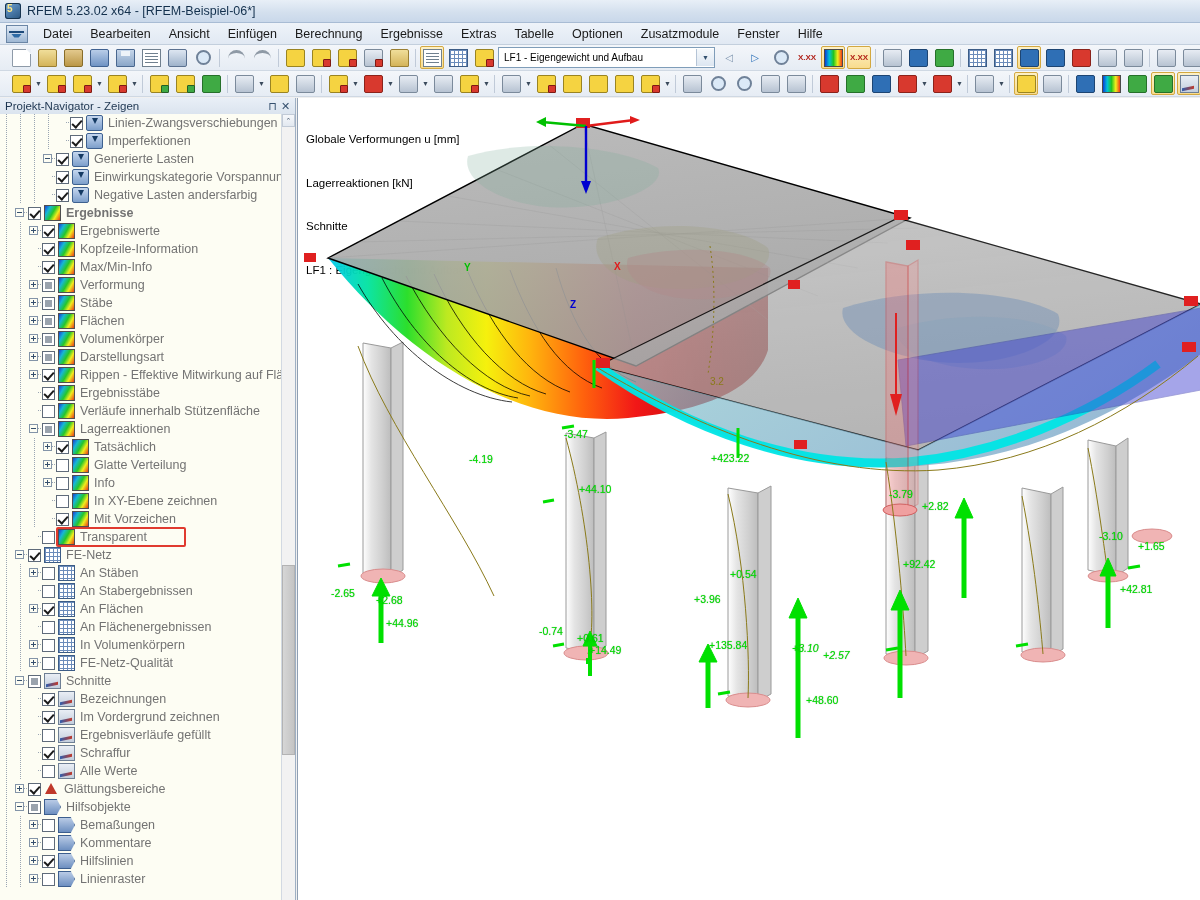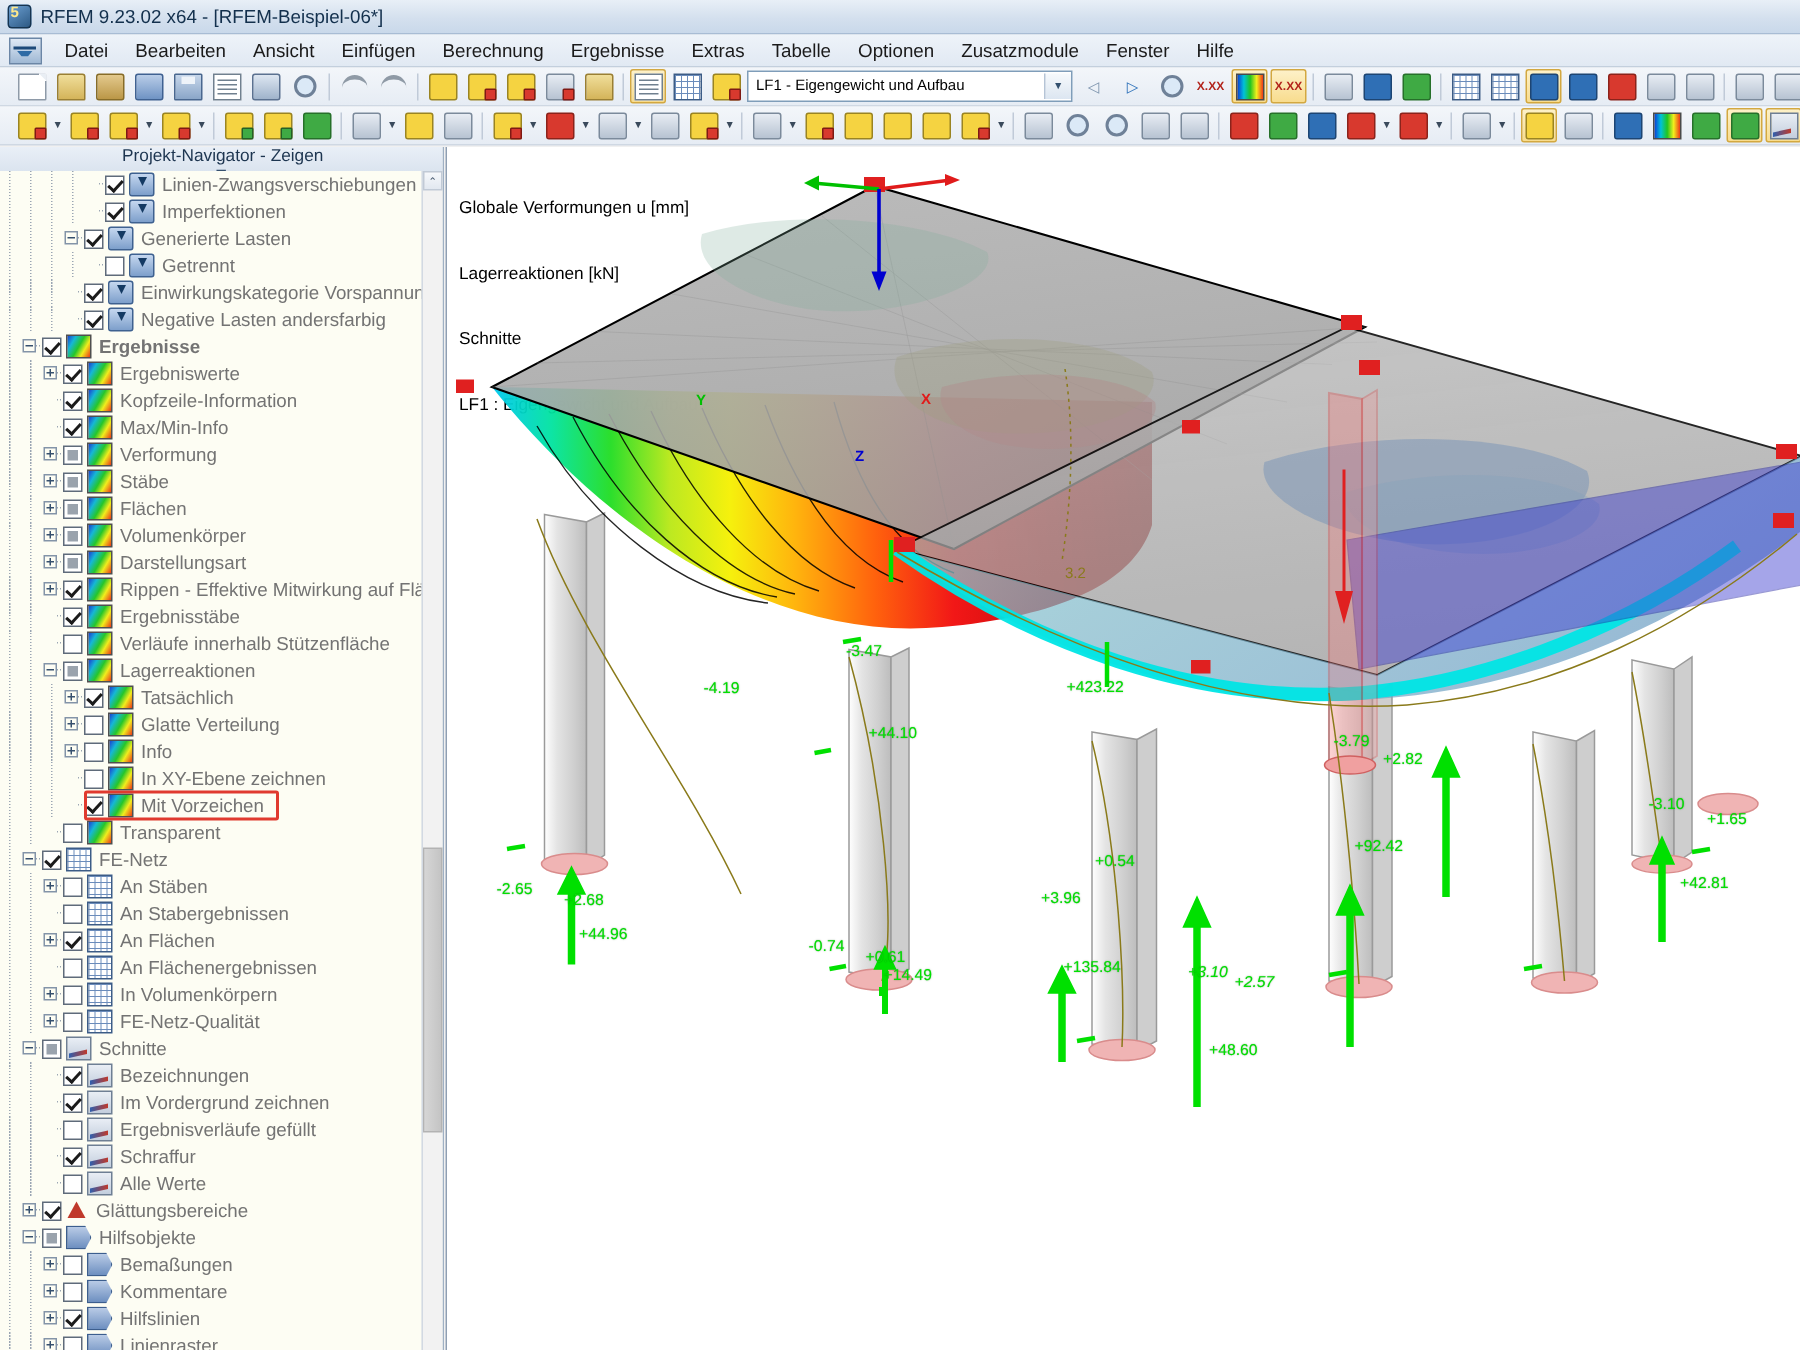--- a/index.html
+++ b/index.html
@@ -107,21 +107,21 @@
      border:1px solid #245f27;border-radius:1px;}
   .xx{font-size:8px;font-weight:bold;color:#b2231b;}
 
   
   .navpanel{
     position:absolute;left:0;top:98px;width:296px;height:802px;background:#fdfdf3;
     border-right:1px solid #9fb0c4;box-sizing:border-box;
   }
   .navhdr{
     height:16px;background:linear-gradient(#e9eff7,#dbe4ef);border-bottom:1px solid #b9c6d6;
-    display:flex;align-items:center;padding:0 3px;font-size:11.5px;color:#1d3550;flex-direction:column;
+    display:flex;align-items:center;padding:0 3px;font-size:11.5px;color:#1d3550;
   }
   .navhdr .t{flex:1;padding-left:2px;}
   .navhdr .b{width:13px;text-align:center;color:#35506e;font-size:11px;cursor:default;}
   .tree{
     position:absolute;left:0;top:16px;right:13px;bottom:0;overflow:hidden;background:#fdfdf3;
   }
   .trow{height:18px;display:flex;align-items:center;white-space:nowrap;font-size:12.5px;}
   .trow.bold{font-weight:bold;}
   .guide{width:14px;height:18px;flex:0 0 auto;position:relative;}
   .guide.v:before{content:"";position:absolute;left:6px;top:0;bottom:0;width:1px;
@@ -196,21 +196,21 @@
   }
   .axlabel{position:absolute;font-size:10px;font-weight:bold;}
 </style>
 </head>
 <body>
 
 <div id="app">
 
   <div class="titlebar">
     <div class="app-icon"></div>
-    <div class="tb-title">RFEM 9.23.02 x64 - [RFEM-Beispiel-06*]</div>
+    <div class="tb-title">RFEM 5.23.02 x64 - [RFEM-Beispiel-06*]</div>
   </div>
 
   <div class="menubar">
     <div class="menu-logo"></div>
     <div class="menu-item">Datei</div>
     <div class="menu-item">Bearbeiten</div>
     <div class="menu-item">Ansicht</div>
     <div class="menu-item">Einfügen</div>
     <div class="menu-item">Berechnung</div>
     <div class="menu-item">Ergebnisse</div>
@@ -553,32 +553,20 @@
           <span class="guide v"></span>
           <span class="guide v"></span>
           <span class="guide v"></span>
           <span class="exp">
             <span class="bx"></span>
             <span class="dash"></span>
           </span>
           <span class="cbx checked"></span>
           <span class="ticon ti-load"></span>
           <span class="tlabel">Generierte Lasten</span>
-        </div>
-        <div class="trow">
-          <span class="guide v"></span>
-          <span class="guide v"></span>
-          <span class="guide v"></span>
-          <span class="guide v"></span>
-          <span class="exp">
-            <span class="dash"></span>
-          </span>
-          <span class="cbx "></span>
-          <span class="ticon ti-load"></span>
-          <span class="tlabel">Getrennt</span>
         </div>
         <div class="trow">
           <span class="guide v"></span>
           <span class="guide v"></span>
           <span class="guide v"></span>
           <span class="exp">
             <span class="dash"></span>
           </span>
           <span class="cbx checked"></span>
           <span class="ticon ti-load"></span>

